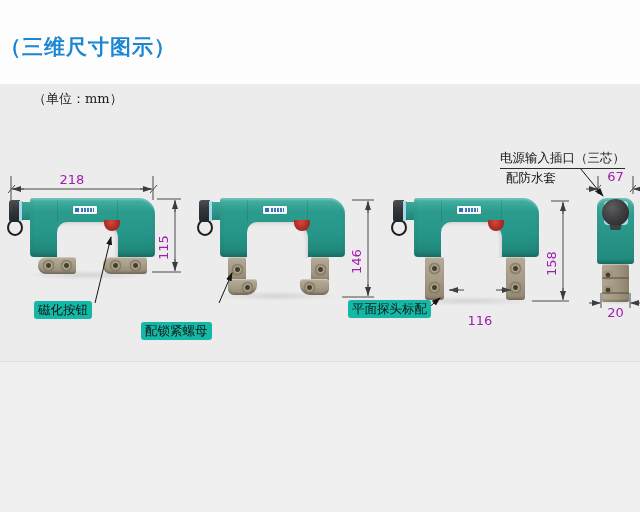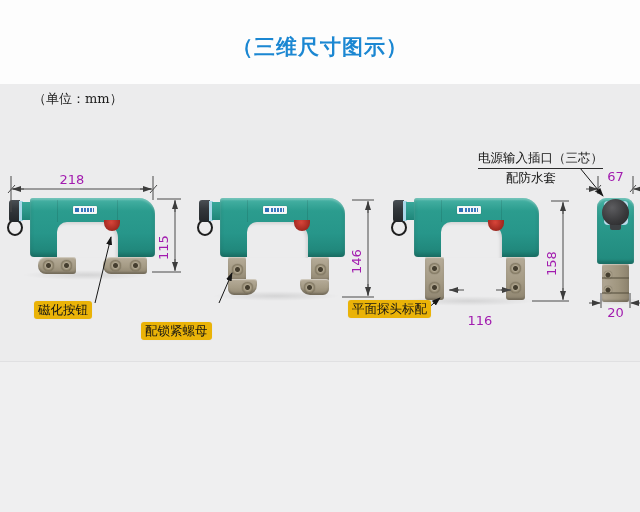--- a/index.html
+++ b/index.html
@@ -4,21 +4,21 @@
 <style>
   html,body{margin:0;padding:0;}
   body{font-family:"Liberation Sans",sans-serif;}
   #stage{position:relative;width:640px;height:512px;overflow:hidden;background:#ececed;}
 
   
   .band-top{position:absolute;left:0;top:0;width:640px;height:84px;background:#fdfdfd;}
   .band-mid{position:absolute;left:0;top:84px;width:640px;height:277px;background:#ececed;}
   .band-bottom{position:absolute;left:0;top:361px;width:640px;height:151px;background:#efeff0;border-top:1px solid #e0e0e2;}
 
-  .page-title{position:absolute;left:0;top:33px;width:640px;text-align:center;
+  .page-title{position:absolute;left:0;top:33px;width:640px;
     font-size:21px;font-weight:bold;color:#1b87d2;letter-spacing:1px;}
   .unit-note{position:absolute;left:33px;top:90px;font-family:"DejaVu Serif",serif;
     font-size:13px;color:#1d1d1d;}
 
   
   .device{position:absolute;width:146px;height:104px;}
   .strap-loop{position:absolute;left:-2px;top:21px;width:12px;height:13px;border:2px solid #1e1e1e;
     border-radius:50%;background:transparent;}
   .handle-cap{position:absolute;left:0;top:2px;width:11px;height:22px;border-radius:3px 0 0 3px;
     background:linear-gradient(180deg,#4a5055,#33383c 40%,#23272a);}
@@ -75,21 +75,21 @@
   .side-foot{position:absolute;left:602px;top:264px;width:27px;height:38px;border-radius:2px;
     background:linear-gradient(90deg,#b1a794,#a0967f 60%,#8c826d);
     box-shadow:inset 0 1px 1px rgba(255,255,255,.4), inset 0 -2px 2px rgba(0,0,0,.2);}
   .ridge{position:absolute;left:0;width:27px;height:2px;background:rgba(90,82,64,.55);}
 
   
   .dim-text{position:absolute;font-family:"DejaVu Sans",sans-serif;font-size:13px;color:#a21caf;
     text-align:center;line-height:14px;}
   .dim-text.vert{writing-mode:vertical-rl;transform:rotate(180deg);}
   .callout{position:absolute;font-size:12.5px;color:#141414;line-height:16px;white-space:nowrap;}
-  .pill{background:#eab308;border-radius:3px;padding:1px 4px;box-shadow:0 0 2px rgba(0,0,0,.06);}
+  .pill{background:#14b8a6;border-radius:3px;padding:1px 4px;box-shadow:0 0 2px rgba(0,0,0,.06);}
   .underlined{border-bottom:1px solid #2b2b2b;padding-bottom:2px;}
   #svg-overlay{position:absolute;left:0;top:0;width:640px;height:512px;pointer-events:none;}
 </style>
 </head>
 <body>
 
 <div id="stage">
 
   <div class="band-top"></div>
   <div class="band-mid"></div>
@@ -262,16 +262,16 @@
   <div class="dim-text vert" style="left:157px;top:222px;height:52px;">115</div>
   <div class="dim-text vert" style="left:350px;top:235px;height:54px;">146</div>
   <div class="dim-text" style="left:460px;top:282px;width:40px;margin-top:32px;">116</div>
   <div class="dim-text vert" style="left:545px;top:237px;height:54px;">158</div>
   <div class="dim-text" style="left:597px;top:170px;width:37px;">67</div>
   <div class="dim-text" style="left:597px;top:306px;width:37px;">20</div>
 
   <div class="callout pill" style="left:34px;top:301px;">磁化按钮</div>
   <div class="callout pill" style="left:141px;top:322px;">配锁紧螺母</div>
   <div class="callout pill" style="left:348px;top:300px;">平面探头标配</div>
-  <div class="callout underlined" style="left:478px;top:150px;">电源输入插口（三芯）</div>
+  <div class="callout underlined" style="left:500px;top:150px;">电源输入插口（三芯）</div>
   <div class="callout" style="left:506px;top:170px;">配防水套</div>
 
 </div>
 
 </body></html>

